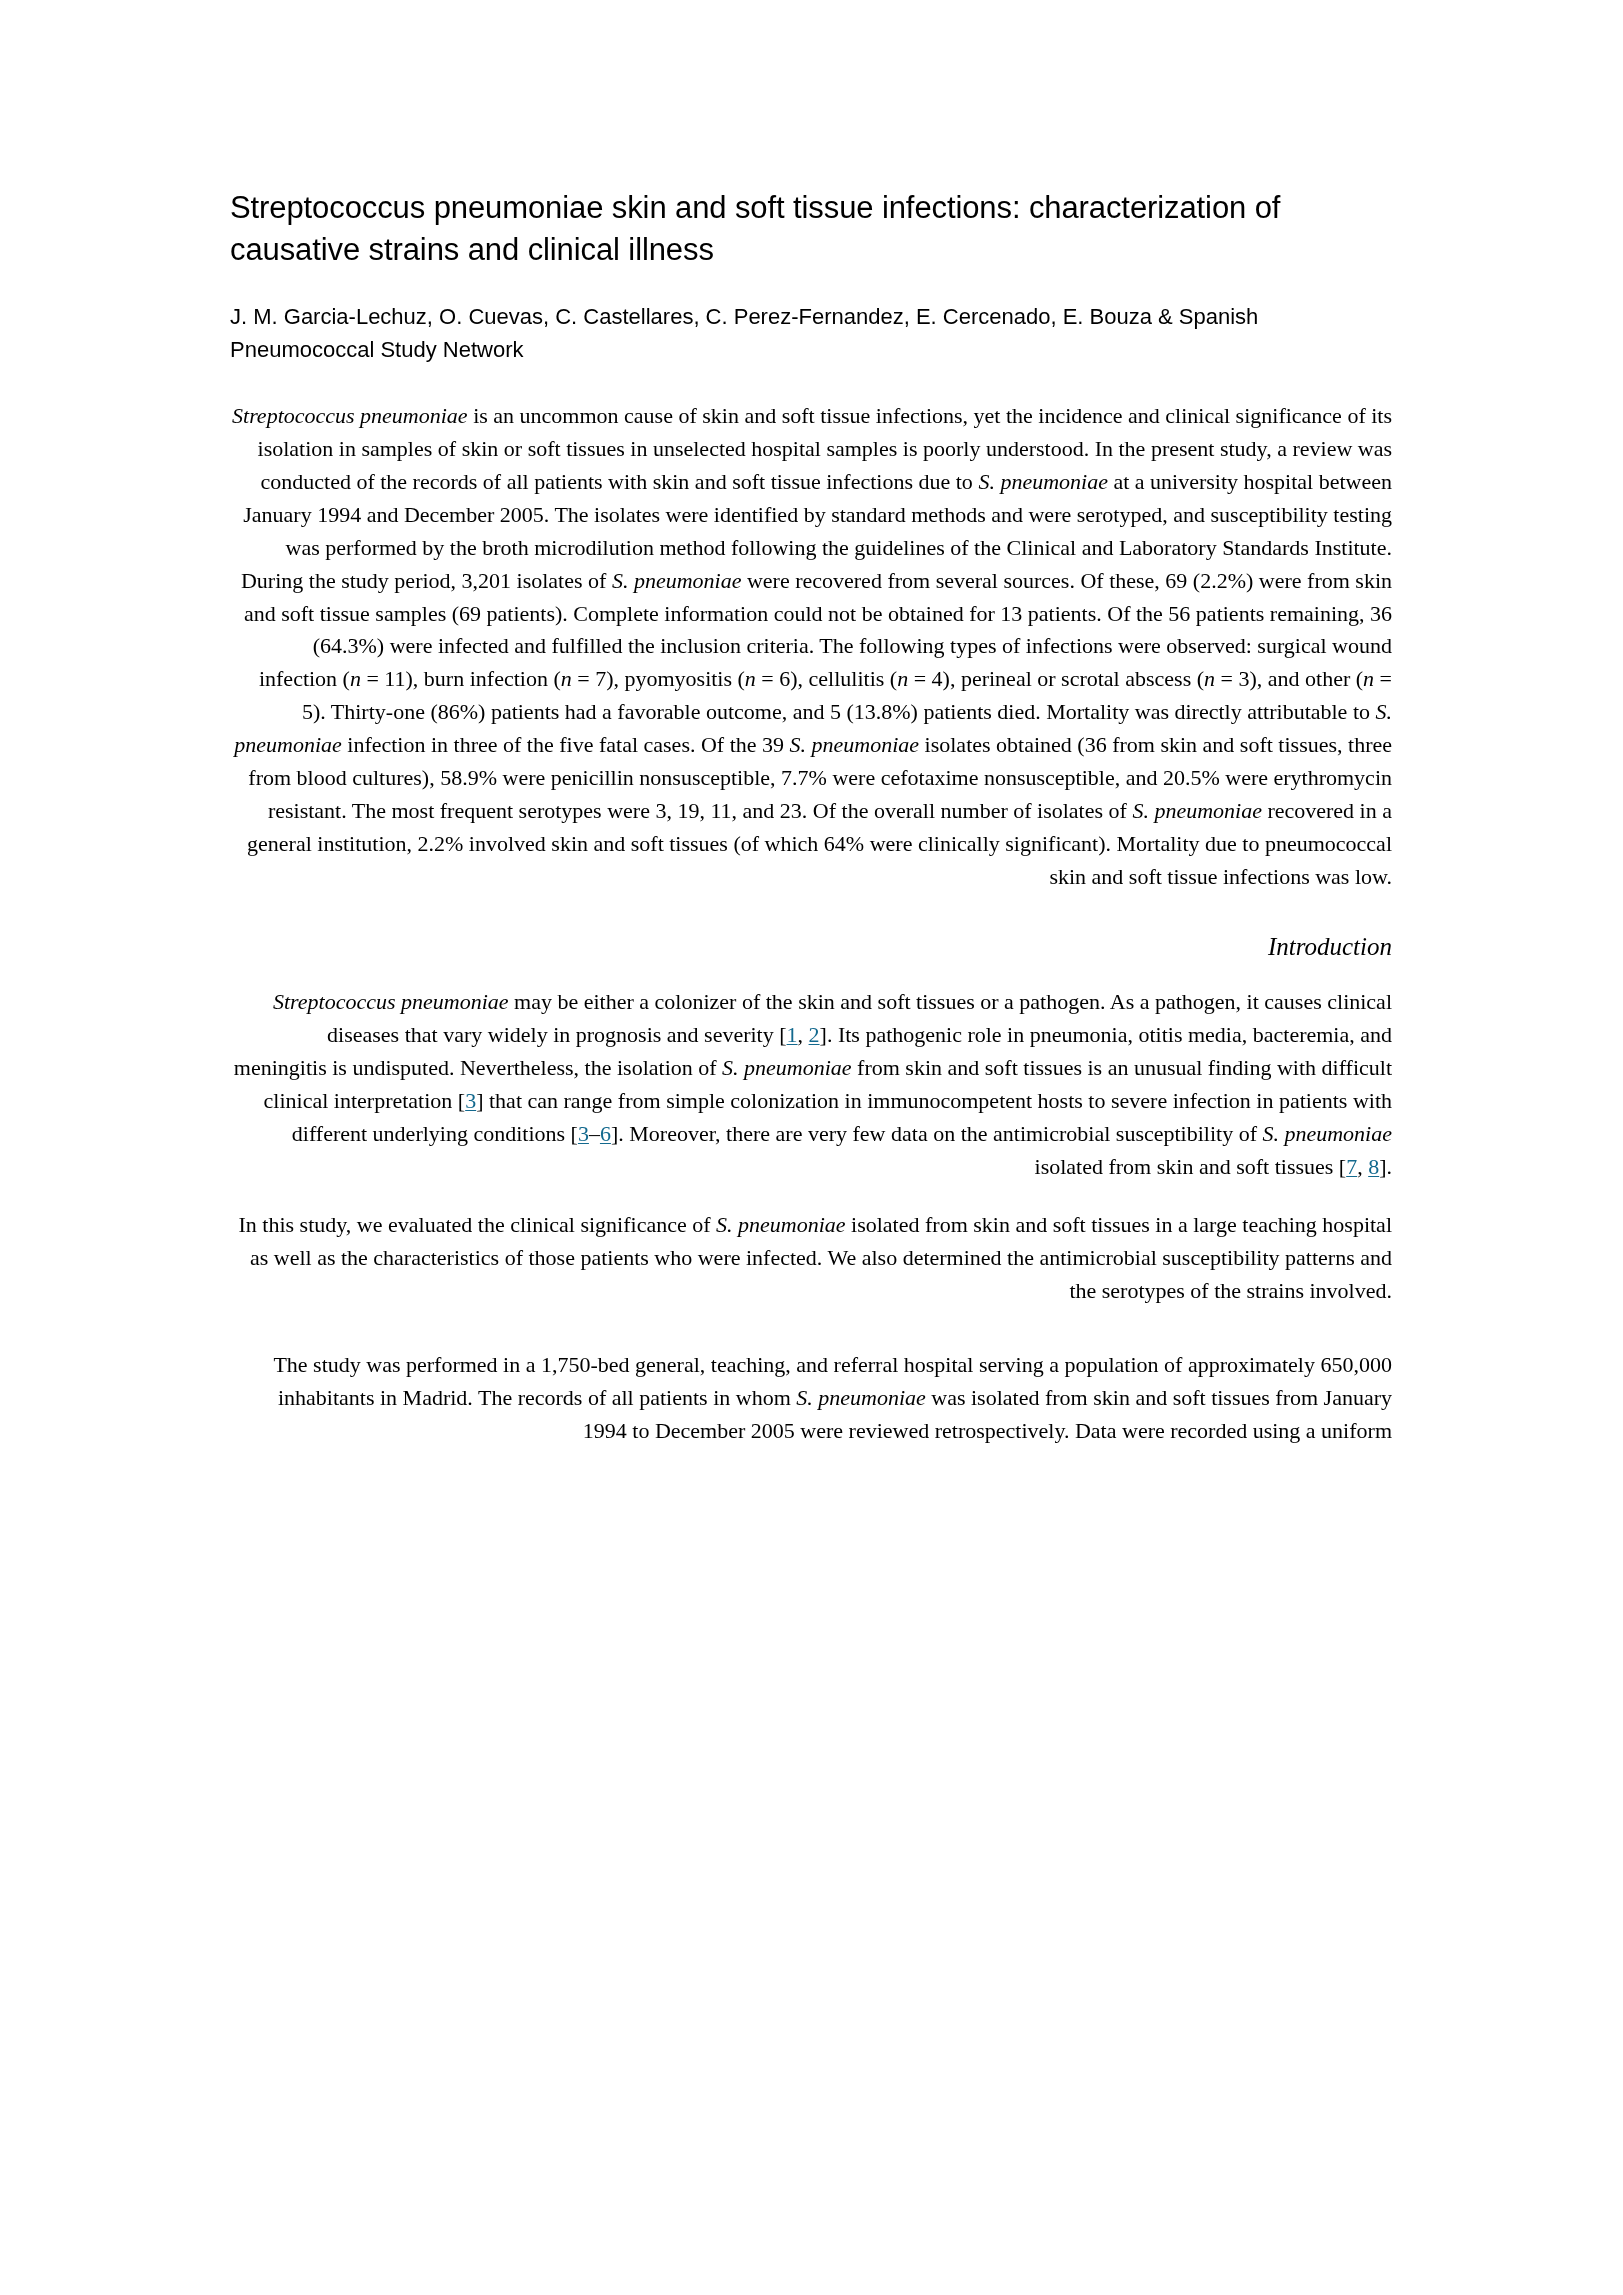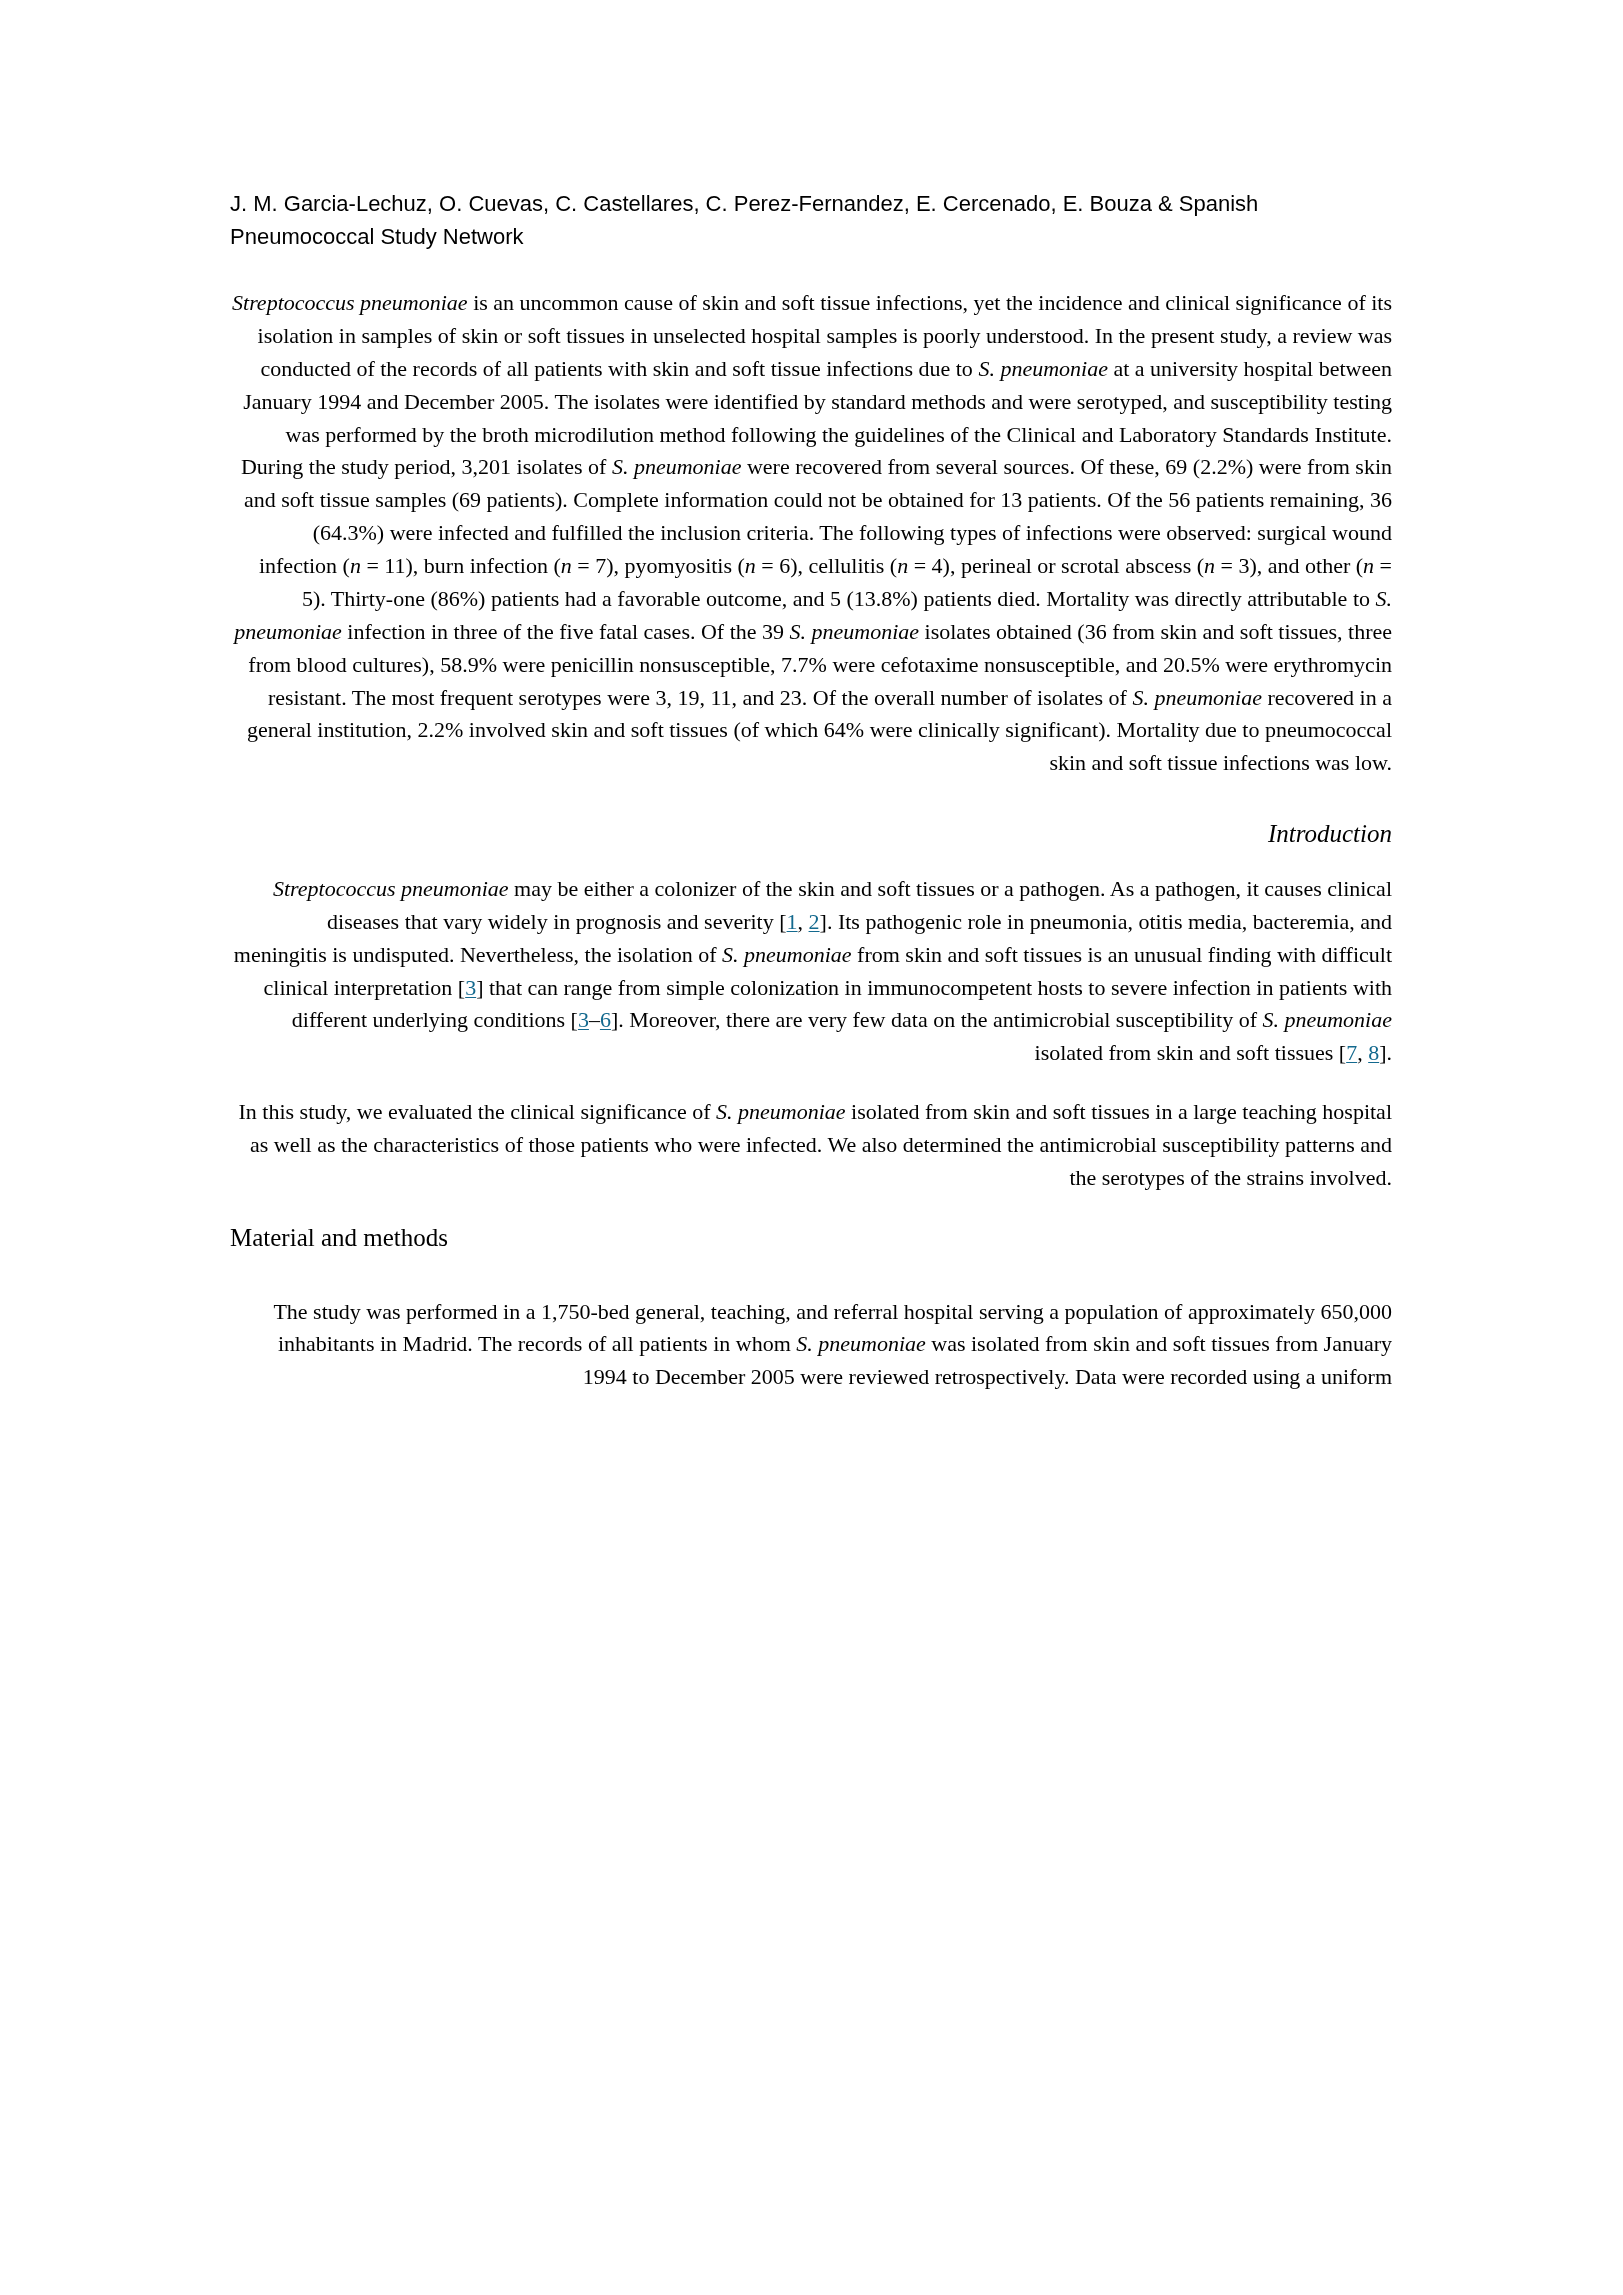--- a/index.html
+++ b/index.html
@@ -90,31 +90,31 @@
     cursor: pointer;
   }
   .bracket { color: #000000; text-decoration: none; }
 </style>
 </head>
 <body>
 
 <div class="page">
   <div class="content">
 
+    <h1 class="doc-title">Streptococcus pneumoniae skin and soft tissue infections: characterization of causative strains and clinical illness</h1>
 
     <div class="doc-authors">J. M. Garcia-Lechuz, O. Cuevas, C. Castellares, C. Perez-Fernandez, E. Cercenado, E. Bouza &amp; Spanish Pneumococcal Study Network</div>
 
 
     <p class="body-par"><i class="sci">Streptococcus pneumoniae</i><span> is an uncommon cause of skin and soft tissue infections, yet the incidence and clinical significance of its isolation in samples of skin or soft tissues in unselected hospital samples is poorly understood. In the present study, a review was conducted of the records of all patients with skin and soft tissue infections due to </span><i class="sci">S. pneumoniae</i><span> at a university hospital between January 1994 and December 2005. The isolates were identified by standard methods and were serotyped, and susceptibility testing was performed by the broth microdilution method following the guidelines of the Clinical and Laboratory Standards Institute. During the study period, 3,201 isolates of </span><i class="sci">S. pneumoniae</i><span> were recovered from several sources. Of these, 69 (2.2%) were from skin and soft tissue samples (69 patients). Complete information could not be obtained for 13 patients. Of the 56 patients remaining, 36 (64.3%) were infected and fulfilled the inclusion criteria. The following types of infections were observed: surgical wound infection (</span><i class="sci">n</i><span> = 11), burn infection (</span><i class="sci">n</i><span> = 7), pyomyositis (</span><i class="sci">n</i><span> = 6), cellulitis (</span><i class="sci">n</i><span> = 4), perineal or scrotal abscess (</span><i class="sci">n</i><span> = 3), and other (</span><i class="sci">n</i><span> = 5). Thirty-one (86%) patients had a favorable outcome, and 5 (13.8%) patients died. Mortality was directly attributable to </span><i class="sci">S. pneumoniae</i><span> infection in three of the five fatal cases. Of the 39 </span><i class="sci">S. pneumoniae</i><span> isolates obtained (36 from skin and soft tissues, three from blood cultures), 58.9% were penicillin nonsusceptible, 7.7% were cefotaxime nonsusceptible, and 20.5% were erythromycin resistant. The most frequent serotypes were 3, 19, 11, and 23. Of the overall number of isolates of </span><i class="sci">S. pneumoniae</i><span> recovered in a general institution, 2.2% involved skin and soft tissues (of which 64% were clinically significant). Mortality due to pneumococcal skin and soft tissue infections was low.</span></p>
 
     <h2 class="section-heading gap-before">Introduction</h2>
 
     <p class="body-par"><i class="sci">Streptococcus pneumoniae</i><span> may be either a colonizer of the skin and soft tissues or a pathogen. As a pathogen, it causes clinical diseases that vary widely in prognosis and severity [</span><a class="cite" href="#">1</a><span class="bracket">, </span><a class="cite" href="#">2</a><span>]. Its pathogenic role in pneumonia, otitis media, bacteremia, and meningitis is undisputed. Nevertheless, the isolation of </span><i class="sci">S. pneumoniae</i><span> from skin and soft tissues is an unusual finding with difficult clinical interpretation [</span><a class="cite" href="#">3</a><span>] that can range from simple colonization in immunocompetent hosts to severe infection in patients with different underlying conditions [</span><a class="cite" href="#">3</a><span class="bracket">–</span><a class="cite" href="#">6</a><span>]. Moreover, there are very few data on the antimicrobial susceptibility of </span><i class="sci">S. pneumoniae</i><span> isolated from skin and soft tissues [</span><a class="cite" href="#">7</a><span class="bracket">, </span><a class="cite" href="#">8</a><span>].</span></p>
 
     <p class="body-par"><span>In this study, we evaluated the clinical significance of </span><i class="sci">S. pneumoniae</i><span> isolated from skin and soft tissues in a large teaching hospital as well as the characteristics of those patients who were infected. We also determined the antimicrobial susceptibility patterns and the serotypes of the strains involved.</span></p>
 
-    <h2 class="section-heading roman">Material and methods</h2>
 
     <p class="body-par"><span>The study was performed in a 1,750-bed general, teaching, and referral hospital serving a population of approximately 650,000 inhabitants in Madrid. The records of all patients in whom </span><i class="sci">S. pneumoniae</i><span> was isolated from skin and soft tissues from January 1994 to December 2005 were reviewed retrospectively. Data were recorded using a uniform</span></p>
 
   </div>
 </div>
 
 
 </body></html>

